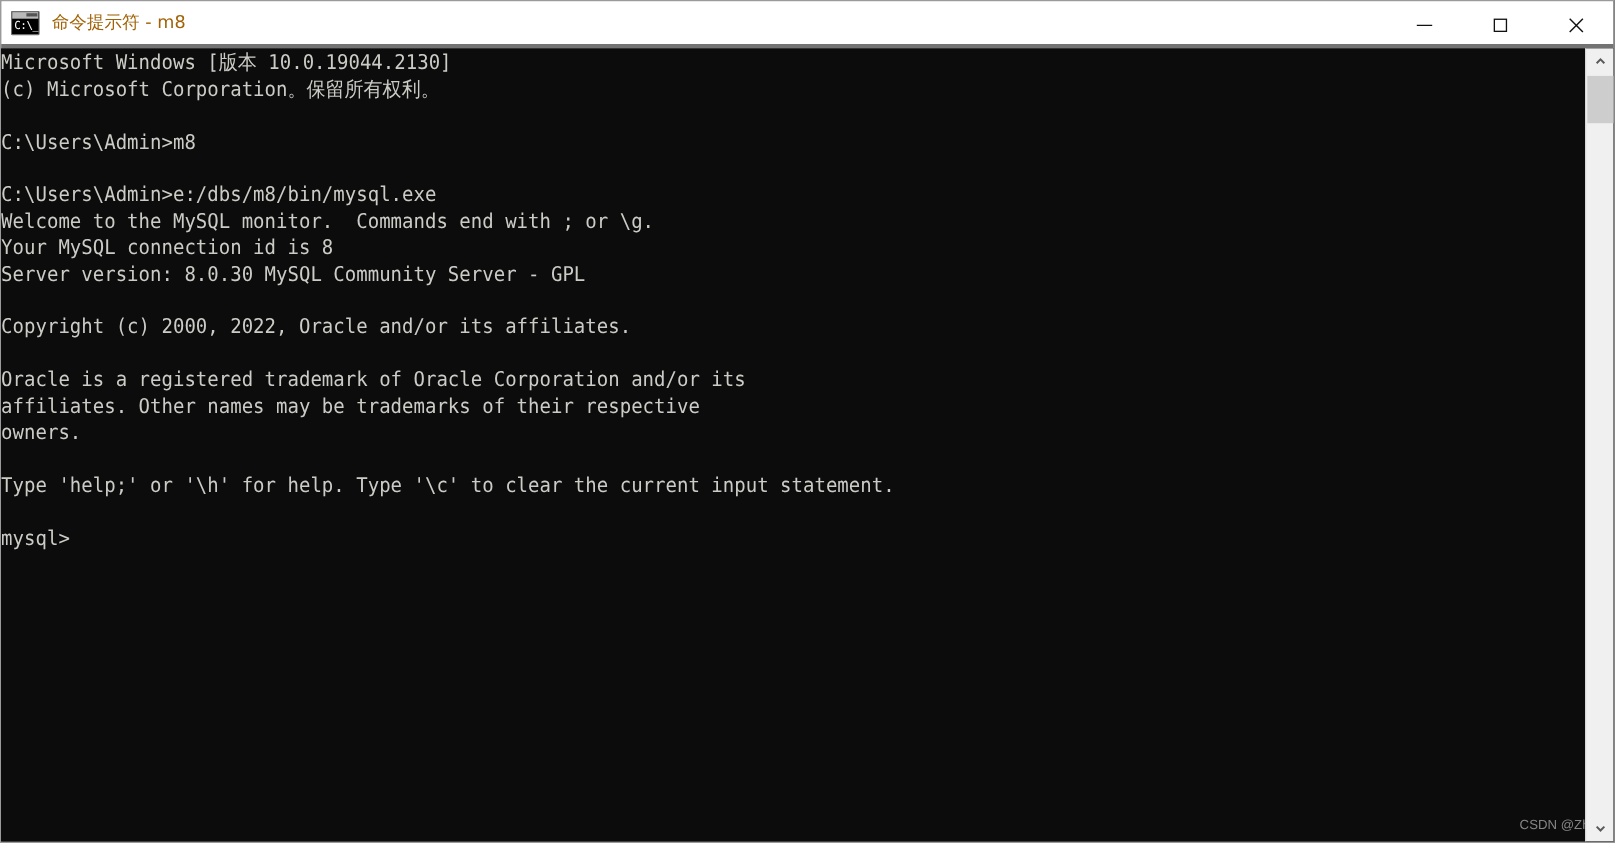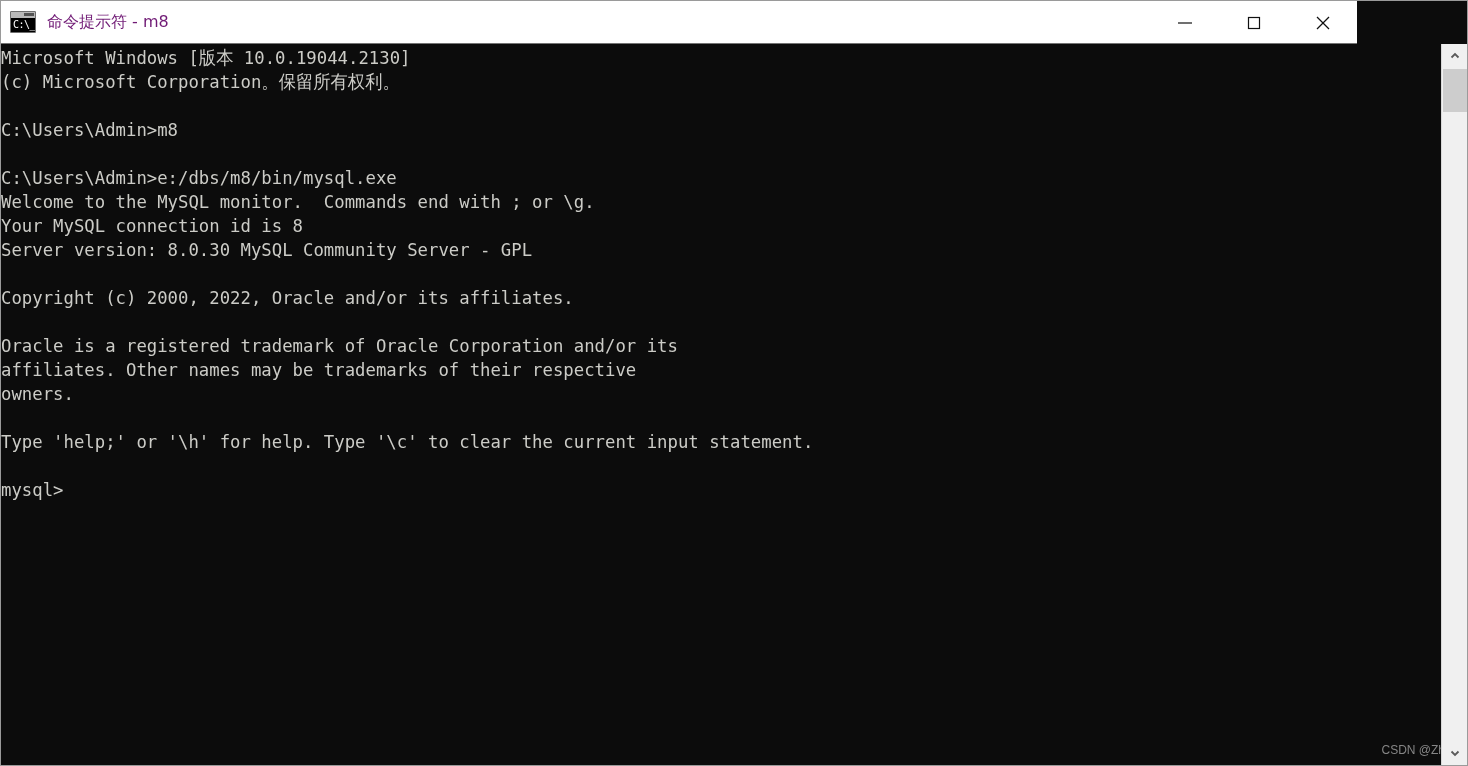--- a/index.html
+++ b/index.html
@@ -22,27 +22,27 @@
     background: #0c0c0c;
     border: 1px solid #9a9a9a;
     overflow: hidden;
   }
 
   
   .titlebar {
     position: absolute;
     left: 0;
     top: 0;
-    width: 1356px;
+    width: 1466px;
     height: 43px;
     background: #ffffff;
     display: flex;
     align-items: flex-start;
     box-sizing: border-box;
-    border-bottom: 1px solid #737373;
+    border-bottom: 4px solid #737373;
   }
   .title-left {
     display: flex;
     align-items: center;
     padding-left: 9px;
     flex: 1 1 auto;
     min-width: 0;
     height: 100%;
   }
 
@@ -84,21 +84,21 @@
     font-size: 10px;
     line-height: 14px;
     letter-spacing: -0.5px;
     white-space: nowrap;
   }
 
   .title-text {
     margin-left: 11px;
     font-family: "DejaVu Sans", sans-serif;
     font-size: 16px;
-    color: #701a75;
+    color: #a16207;
     white-space: nowrap;
     overflow: hidden;
     text-overflow: ellipsis;
   }
 
   .win-buttons {
     display: flex;
     height: 100%;
     flex: 0 0 auto;
   }

